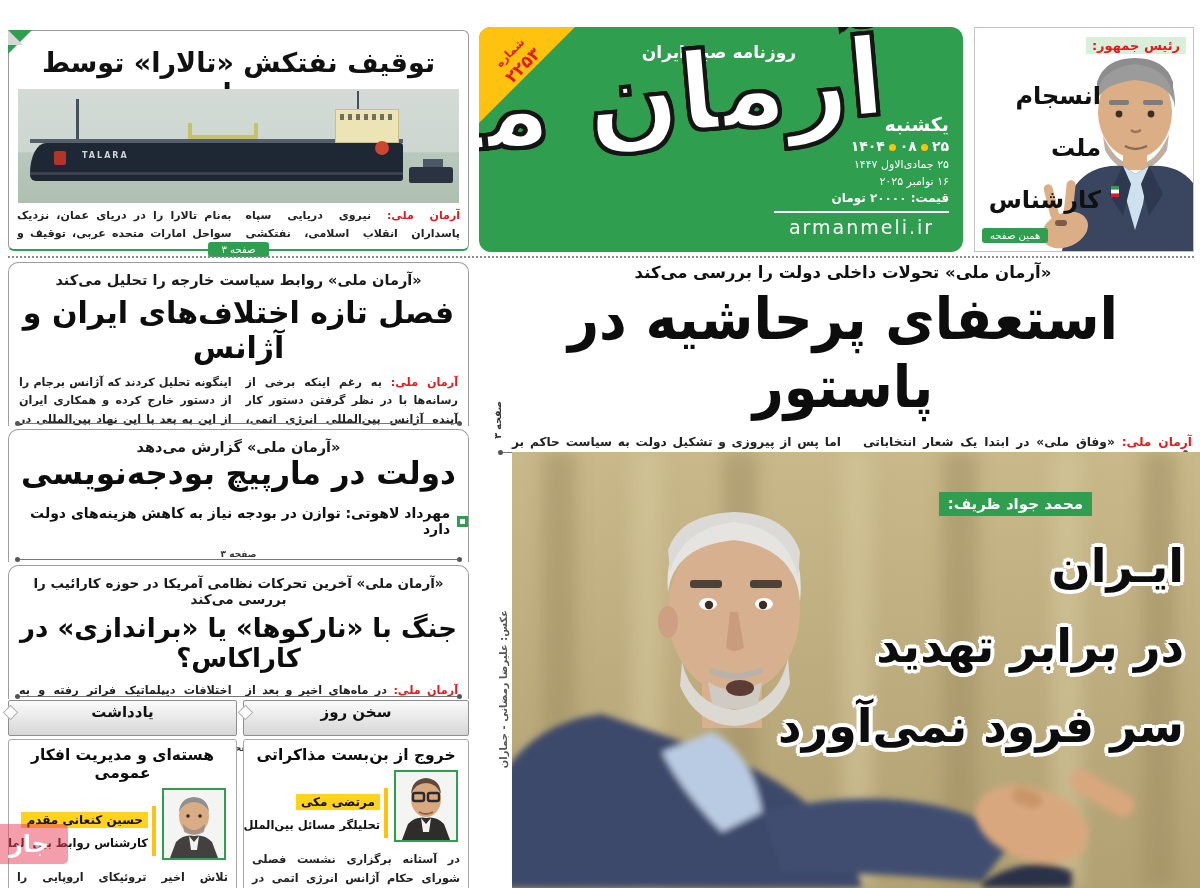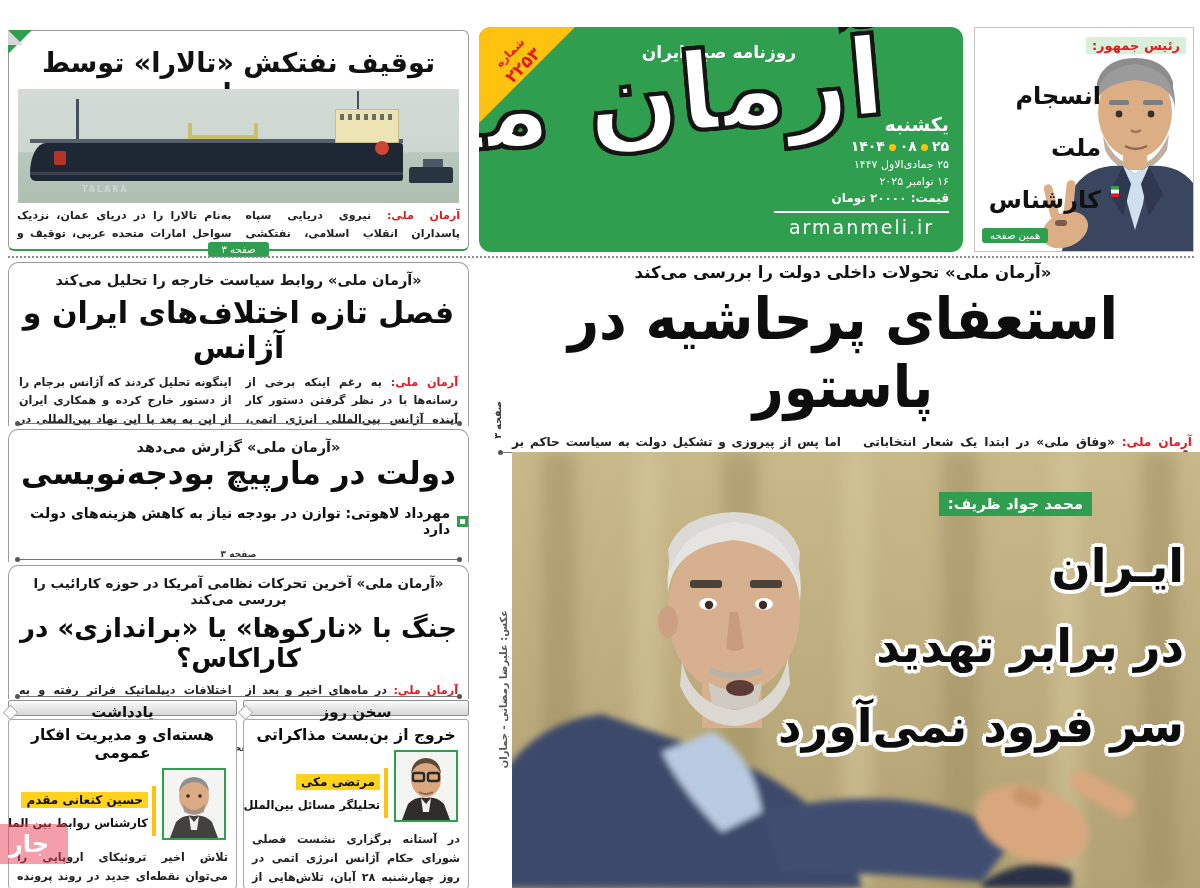--- a/index.html
+++ b/index.html
@@ -25,21 +25,21 @@
   .fold-white { position:absolute; top:-1px; left:-1px; width:0; height:0;
                 border-bottom:15px solid #d7d7d7; border-right:15px solid transparent; }
   .tanker-headline { margin-top:16px; text-align:center; font-size:27px; font-weight:bold;
                      color:#111; letter-spacing:-1px; }
   .tanker-photo { position:absolute; top:58px; left:9px; right:9px; height:114px; overflow:hidden;
                   background:linear-gradient(#d4dbd6 0%, #cdd6d0 55%, #b9c8bc 56%, #aebfb2 100%); }
   .hull { position:absolute; left:12px; right:56px; bottom:22px; height:38px; background:#1e2734;
           border-radius:16px 3px 3px 6px / 30px 3px 3px 6px; }
   .hull-stripe { position:absolute; left:0; right:0; bottom:6px; height:3px; background:#3c4150; }
   .ship-name { position:absolute; left:52px; top:8px; color:#cfd3d8; font-size:8px;
-               letter-spacing:2px; direction:ltr; font-weight:bold;margin-top:34px; }
+               letter-spacing:2px; direction:ltr; font-weight:bold; }
   .hull-logo { position:absolute; left:24px; top:8px; width:12px; height:14px; background:#b5342a;
                border-radius:2px; }
   .deckline { position:absolute; left:12px; right:56px; bottom:60px; height:4px; background:#55606b; }
   .superstructure { position:absolute; right:60px; bottom:60px; width:64px; height:34px;
                     background:#ece4b4; border:1px solid #cabf8a; }
   .ss-win { position:absolute; top:4px; left:4px; right:4px; height:6px;
             background:repeating-linear-gradient(90deg,#6c6f62 0 4px,#ece4b4 4px 8px); }
   .crane { position:absolute; left:170px; bottom:64px; width:70px; height:16px;
            border-bottom:4px solid #c9c06a; border-left:4px solid #c9c06a; border-right:4px solid #c9c06a; }
   .mast1 { position:absolute; left:58px; bottom:64px; width:3px; height:40px; background:#45505c; }
@@ -127,21 +127,21 @@
   .bullet-row { margin-top:14px; display:flex; justify-content:center; align-items:center;
                 gap:7px; font-size:14px; font-weight:bold; color:#111; }
   .bullet-sq { width:11px; height:11px; background:#fff; border:3px solid #2f9e4e; }
   .art-pageref { text-align:center; font-size:9px; font-weight:bold; color:#333; margin-top:5px; }
   .art-dotline { bottom:0; }
 
   
   .mini-box { position:absolute; top:700px; height:200px; }
   .note-box { left:8px; width:229px; }
   .speech-box { left:243px; width:226px; }
-  .mini-header { position:relative; height:16px; background:linear-gradient(#fbfbfb,#d6d6d6);
+  .mini-header { position:relative; height:36px; background:linear-gradient(#fbfbfb,#d6d6d6);
                  border:1px solid #8f8f8f; border-radius:2px; text-align:center;
                  font-size:15px; font-weight:bold; line-height:22px; color:#111; }
   .diamond { position:absolute; left:-4px; top:6px; width:11px; height:11px; background:#fff;
              border:1px solid #b0b0b0; transform:rotate(45deg); }
   .mini-inner { margin-top:3px; border:1px solid #a8a8a8; border-radius:3px;
                 padding:6px 8px 0; height:170px; overflow:hidden; background:#fff; }
   .mini-title { text-align:center; font-size:15.5px; font-weight:bold; color:#0d0d0d; }
   .author-area { position:relative; height:76px; margin-top:6px; }
   .author-photo { position:absolute; right:2px; top:0; width:64px; height:72px;
                   border:2px solid #2f9e4e; background:#f4f4f2; overflow:hidden; }

